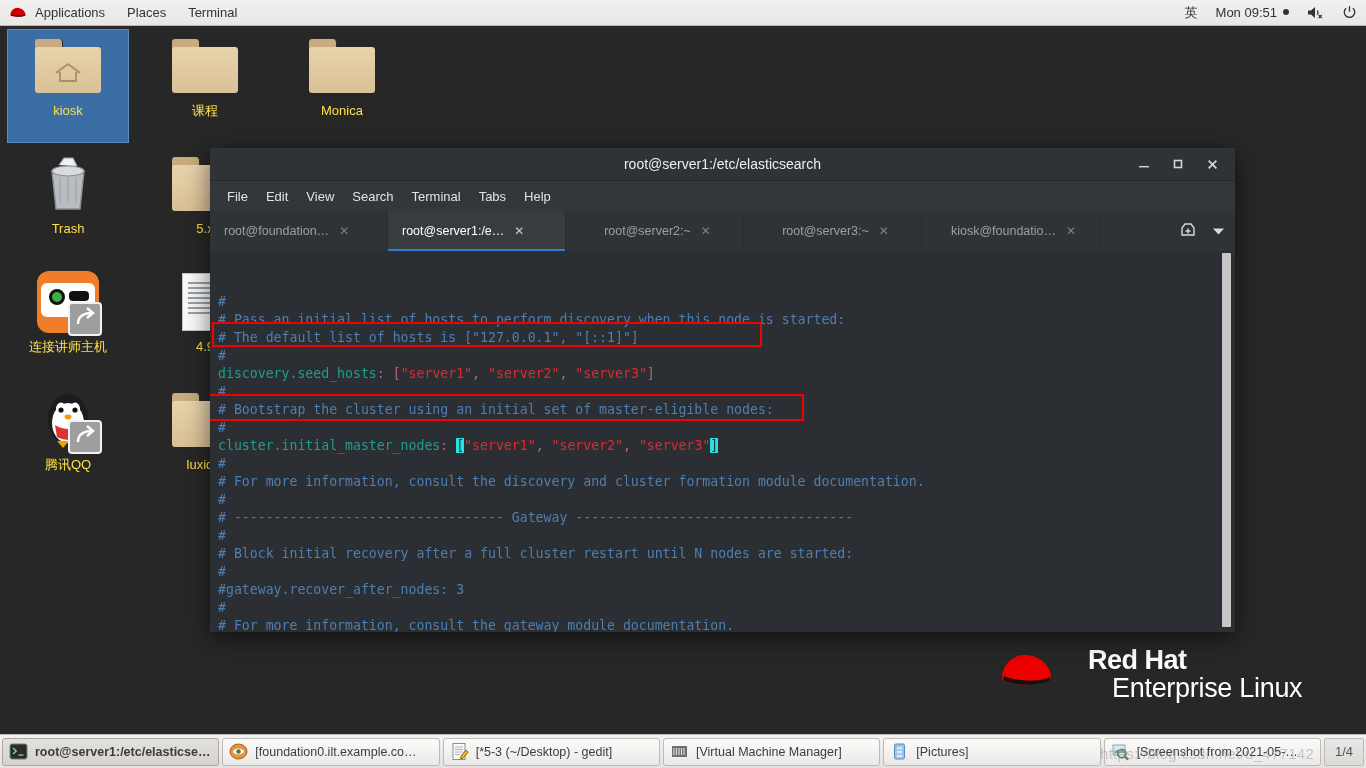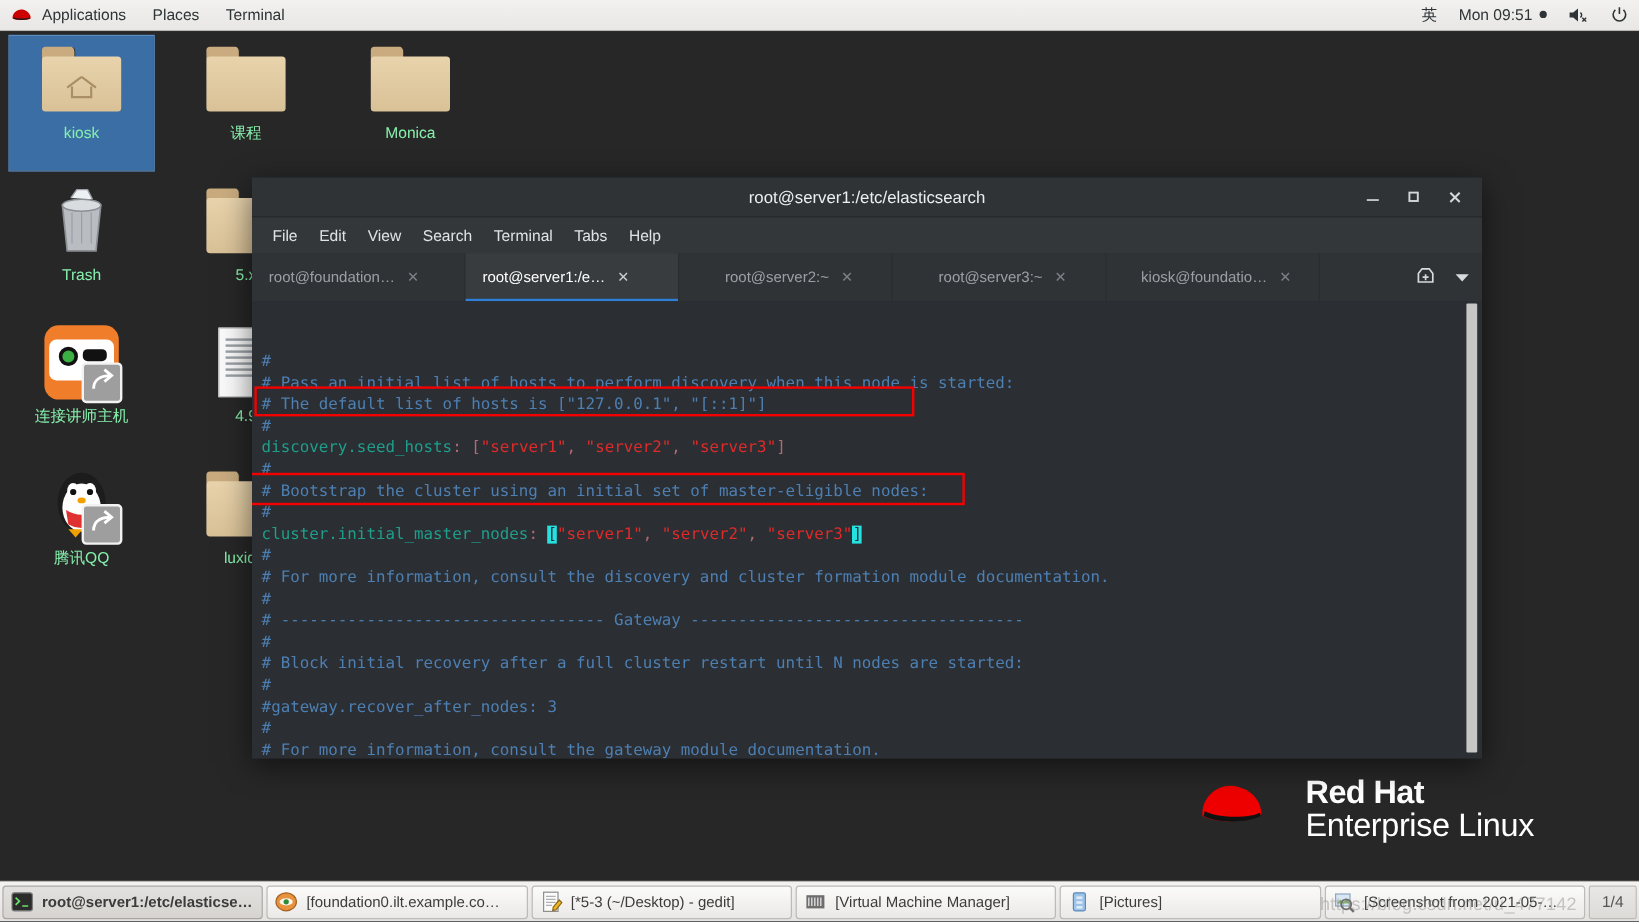--- a/index.html
+++ b/index.html
@@ -21,21 +21,21 @@
   .rh-hat { width:20px; height:14px; margin-left:8px; margin-right:-4px; position:relative; }
   .rh-hat svg { display:block; }
   #panel-right { margin-left:auto; display:flex; align-items:center; }
   #panel-right > div { padding:0 9px; line-height:25px; height:25px; font-size:13px; }
   .dot { display:inline-block; width:6px; height:6px; border-radius:50%; background:#2e3436; margin-left:6px; vertical-align:2px; }
 
   
   #desktop { position:absolute; top:26px; left:0; width:1366px; height:708px; background:#272727; }
   .dicon {
     position:absolute; width:120px; text-align:center;
-    font-size:13px; color:#86efac; cursor:default;
+    font-size:13px; color:#fde047; cursor:default;
   }
   .dicon .glyph { height:72px; display:flex; align-items:center; justify-content:center; }
   .dicon .lbl { display:inline-block; padding:1px 4px; line-height:15px; }
   .dicon.sel { background:#3a6ea5; outline:1px solid #5b8cc0; }
   .folder { width:66px; height:54px; position:relative; }
   .folder .tab { position:absolute; top:0; left:0; width:28px; height:10px;
      background:#c9ab7f; border-radius:3px 4px 0 0; }
   .folder .body { position:absolute; top:8px; left:0; width:66px; height:46px;
      background:linear-gradient(to bottom,#e8d3ac,#d9c197); border-radius:3px; }
   .home-glyph { position:absolute; top:22px; left:18px; width:30px; height:22px; }
@@ -92,21 +92,21 @@
   #scroll-thumb {
     position:absolute; top:2px; left:0; width:9px; height:374px;
     background:#c6c6c6; border-radius:1px;
   }
   .hl-box { position:absolute; border:2px solid #f40000; pointer-events:none; }
 
   
   #brand { position:absolute; left:996px; top:620px; display:flex; align-items:center;gap:16px; }
   #brand .txt { margin-left:14px; color:#ffffff; line-height:1.05; }
   #brand .l1 { font-size:27px; font-weight:bold; letter-spacing:-0.5px; }
-  #brand .l2 { font-size:27px; letter-spacing:-0.3px; }
+  #brand .l2 { font-size:27px; letter-spacing:-0.3px;margin-left:24px; }
 
   
   #taskbar {
     position:absolute; bottom:0; left:0; width:1366px; height:34px;
     background:linear-gradient(to bottom,#f3f2f1,#e4e2e0);
     border-top:1px solid #b9b6b3; display:flex; align-items:center;
     padding:0 2px; gap:3px;
   }
   .task {
     height:28px; flex:1 1 0; min-width:0; display:flex; align-items:center;

